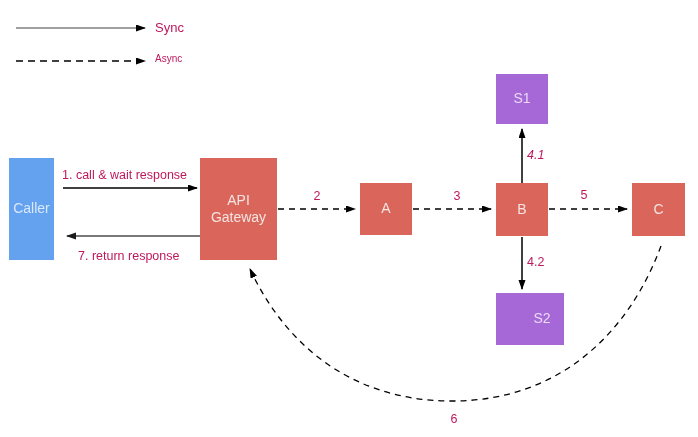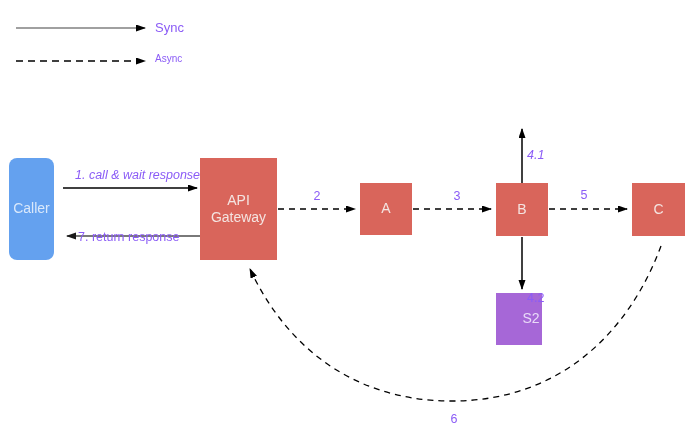--- a/index.html
+++ b/index.html
@@ -23,43 +23,43 @@
     justify-content: center;
     text-align: center;
     font-size: 14px;
     line-height: 1.25;
     box-sizing: border-box;
   }
   .node-blue   { background: #64A1EF; color: #D9E8FB; }
   .node-red    { background: #D9655B; color: #F4E4E1; }
   .node-purple { background: #A667D7; color: #E9DAF8; }
 
-  .node-caller  { left: 9px;   top: 158px; width: 45px; height: 102px; border-radius: 8px; }
+  .node-caller  { left: 9px;   top: 158px; width: 45px; height: 102px; }
   .node-gateway { left: 200px; top: 158px; width: 77px; height: 102px; padding: 0 1px; }
   .node-a       { left: 360px; top: 183px; width: 52px; height: 52px; }
   .node-b       { left: 496px; top: 183px; width: 52px; height: 53px; }
   .node-c       { left: 632px; top: 183px; width: 53px; height: 53px; }
   .node-s1      { left: 496px; top: 74px;  width: 52px; height: 50px; }
-  .node-s2      { left: 496px; top: 293px; width: 46px; height: 52px; padding-left: 24px; }
+  .node-s2      { left: 496px; top: 293px; width: 68px; height: 52px; padding-left: 24px; }
 
   .lbl {
     position: absolute;
     font-size: 12.5px;
-    color: #8b5cf6;
+    color: #be185d;
     white-space: nowrap;
   }
   .lbl-sync   { left: 155px; top: 20px; font-size: 13px; }
   .lbl-async  { left: 155px; top: 53px; font-size: 10px; }
-  .lbl-step1  { left: 75px;  top: 168px; font-style: italic; }
-  .lbl-step7  { left: 78px;  top: 230px; }
+  .lbl-step1  { left: 62px;  top: 168px; }
+  .lbl-step7  { left: 78px;  top: 249px; }
   .lbl-step2  { left: 308px; top: 189px; width: 18px; text-align: center; }
   .lbl-step3  { left: 448px; top: 189px; width: 18px; text-align: center; }
   .lbl-step5  { left: 575px; top: 188px; width: 18px; text-align: center; }
   .lbl-step41 { left: 527px; top: 148px; font-style: italic; }
-  .lbl-step42 { left: 527px; top: 255px; margin-top: 36px; }
+  .lbl-step42 { left: 527px; top: 255px; }
   .lbl-step6  { left: 445px; top: 412px; width: 18px; text-align: center; }
 </style>
 </head>
 <body>
 
 <div class="canvas">
 
   <svg class="layer-svg" width="698" height="437" viewBox="0 0 698 437" xmlns="http://www.w3.org/2000/svg">
     <defs>
       <marker id="ah-black" markerUnits="userSpaceOnUse" markerWidth="11" markerHeight="8" refX="9" refY="3.5" orient="auto">
@@ -91,20 +91,21 @@
   </svg>
 
   <div class="lbl lbl-sync">Sync</div>
   <div class="lbl lbl-async">Async</div>
 
   <div class="node node-blue node-caller">Caller</div>
   <div class="node node-red node-gateway">API Gateway</div>
   <div class="node node-red node-a">A</div>
   <div class="node node-red node-b">B</div>
   <div class="node node-red node-c">C</div>
+  <div class="node node-purple node-s1">S1</div>
   <div class="node node-purple node-s2">S2</div>
 
   <div class="lbl lbl-step1">1. call &amp; wait response</div>
   <div class="lbl lbl-step7">7. return response</div>
   <div class="lbl lbl-step2">2</div>
   <div class="lbl lbl-step3">3</div>
   <div class="lbl lbl-step41">4.1</div>
   <div class="lbl lbl-step42">4.2</div>
   <div class="lbl lbl-step5">5</div>
   <div class="lbl lbl-step6">6</div>

